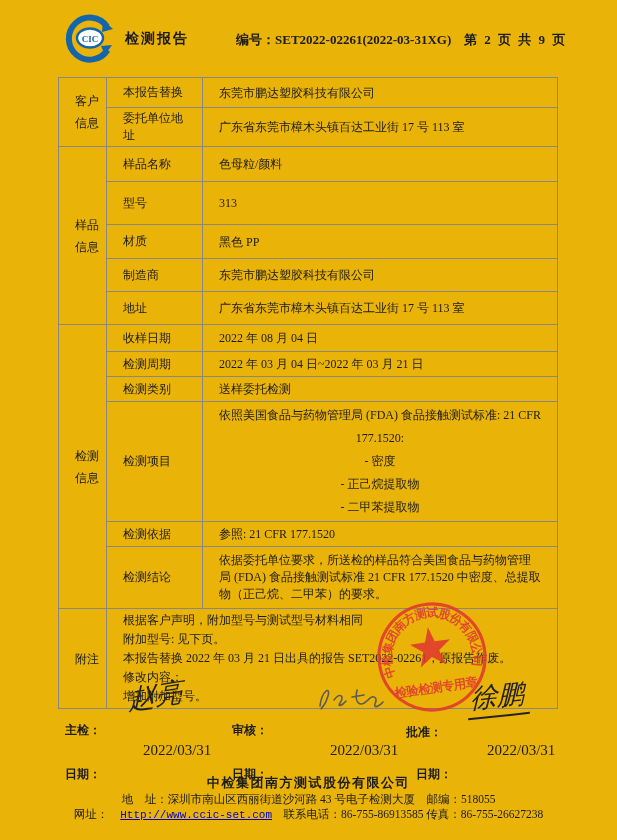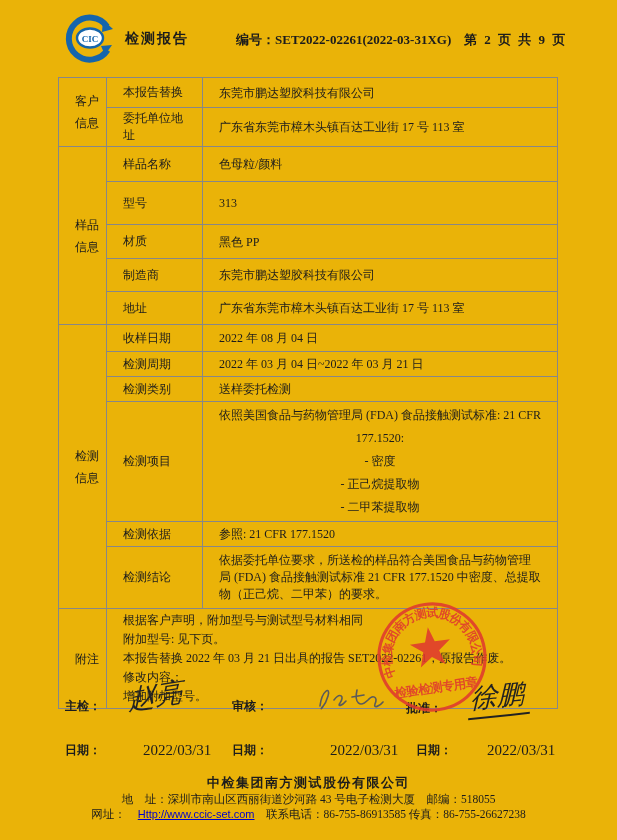--- a/index.html
+++ b/index.html
@@ -18,39 +18,39 @@
   table.report td{border:1px solid #878787;vertical-align:middle;padding:2px 16px;}
   td.group{width:48px;text-align:center;}
   td.group span{display:inline-block;width:2em;word-break:break-all;line-height:22px;}
   td.lbl{width:96px;padding-left:13px;}
   td.val{padding-left:13px;padding-right:8px;white-space:pre-line;line-height:20px;}
   td.val.items{line-height:23px;text-align:center;}
   td.val.tight{line-height:17px;}
   td.note{padding-left:8px;padding-right:8px;white-space:pre-line;line-height:19px;}
 
   
-  .sig-label{position:absolute;font-size:12px;font-weight:bold;}
+  .sig-label{position:absolute;font-size:12px;font-weight:bold;margin-top:24px;}
   .sig-date{position:absolute;font-size:15px;}
   .sig-name{position:absolute;font-size:27px;color:#222;
             font-style:italic;white-space:nowrap;}
   .sig1{left:128px;top:678px;transform:rotate(-9deg) skewX(-8deg);}
   .sig3{left:468px;top:678px;transform:rotate(-6deg) skewX(-6deg);
         border-bottom:2px solid #222;padding:0 6px 1px 2px;}
   .sig2-svg{position:absolute;left:312px;top:680px;}
 
   
   .stamp{position:absolute;left:366px;top:591px;width:132px;height:132px;
          opacity:.88;transform:rotate(-8deg);pointer-events:none;}
 
   
   .ft-company{position:absolute;left:0;top:774px;width:617px;text-align:center;
               font-size:13px;font-weight:bold;letter-spacing:1.5px;}
   .ft-line1{position:absolute;left:0;top:792px;width:617px;text-align:center;font-size:11.5px;}
   .ft-line2{position:absolute;left:0;top:807px;width:617px;text-align:center;font-size:11.5px;}
-  .ft-link{color:#0000cc;text-decoration:underline;font-family:Liberation Sans, sans-serif;font-size:11px;margin-left:12px;}
+  .ft-link{color:#0000cc;text-decoration:underline;font-family:Liberation Mono, monospace;font-size:11px;margin-left:12px;}
 </style>
 </head>
 <body>
 
 <div class="page">
 
   <svg class="logo" viewBox="0 0 52 52">
     <path d="M43 14.5 A21 21 0 1 0 43.5 38" fill="none" stroke="#1565ab" stroke-width="6"></path>
     <polygon points="39,8 49,17 38,20" fill="#1565ab"></polygon>
     <polygon points="48,33 41,43 37,34" fill="#1565ab"></polygon>

